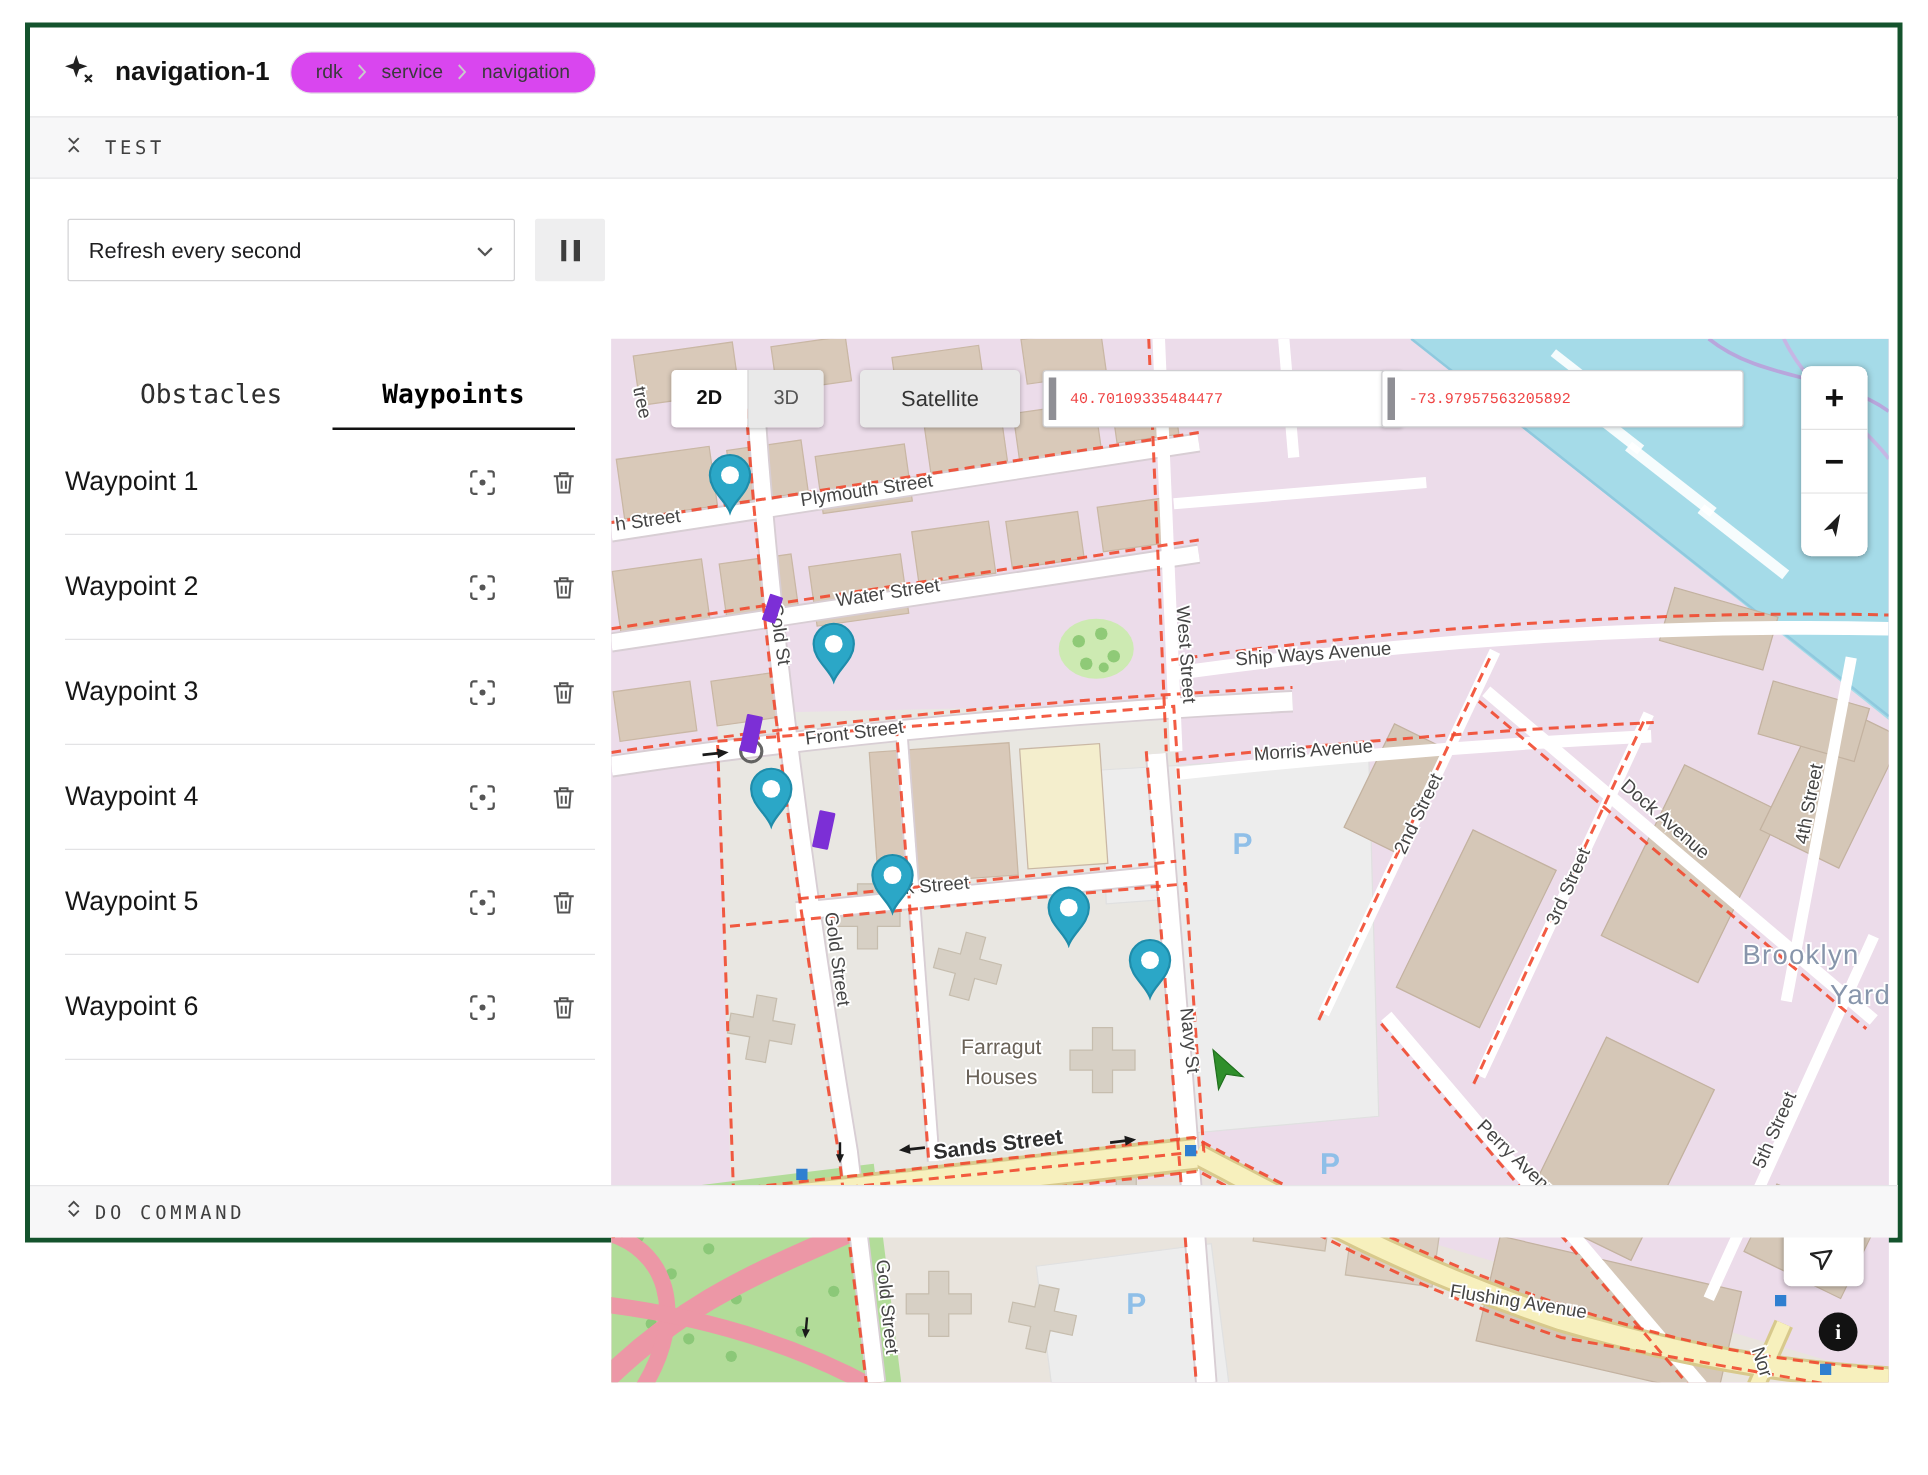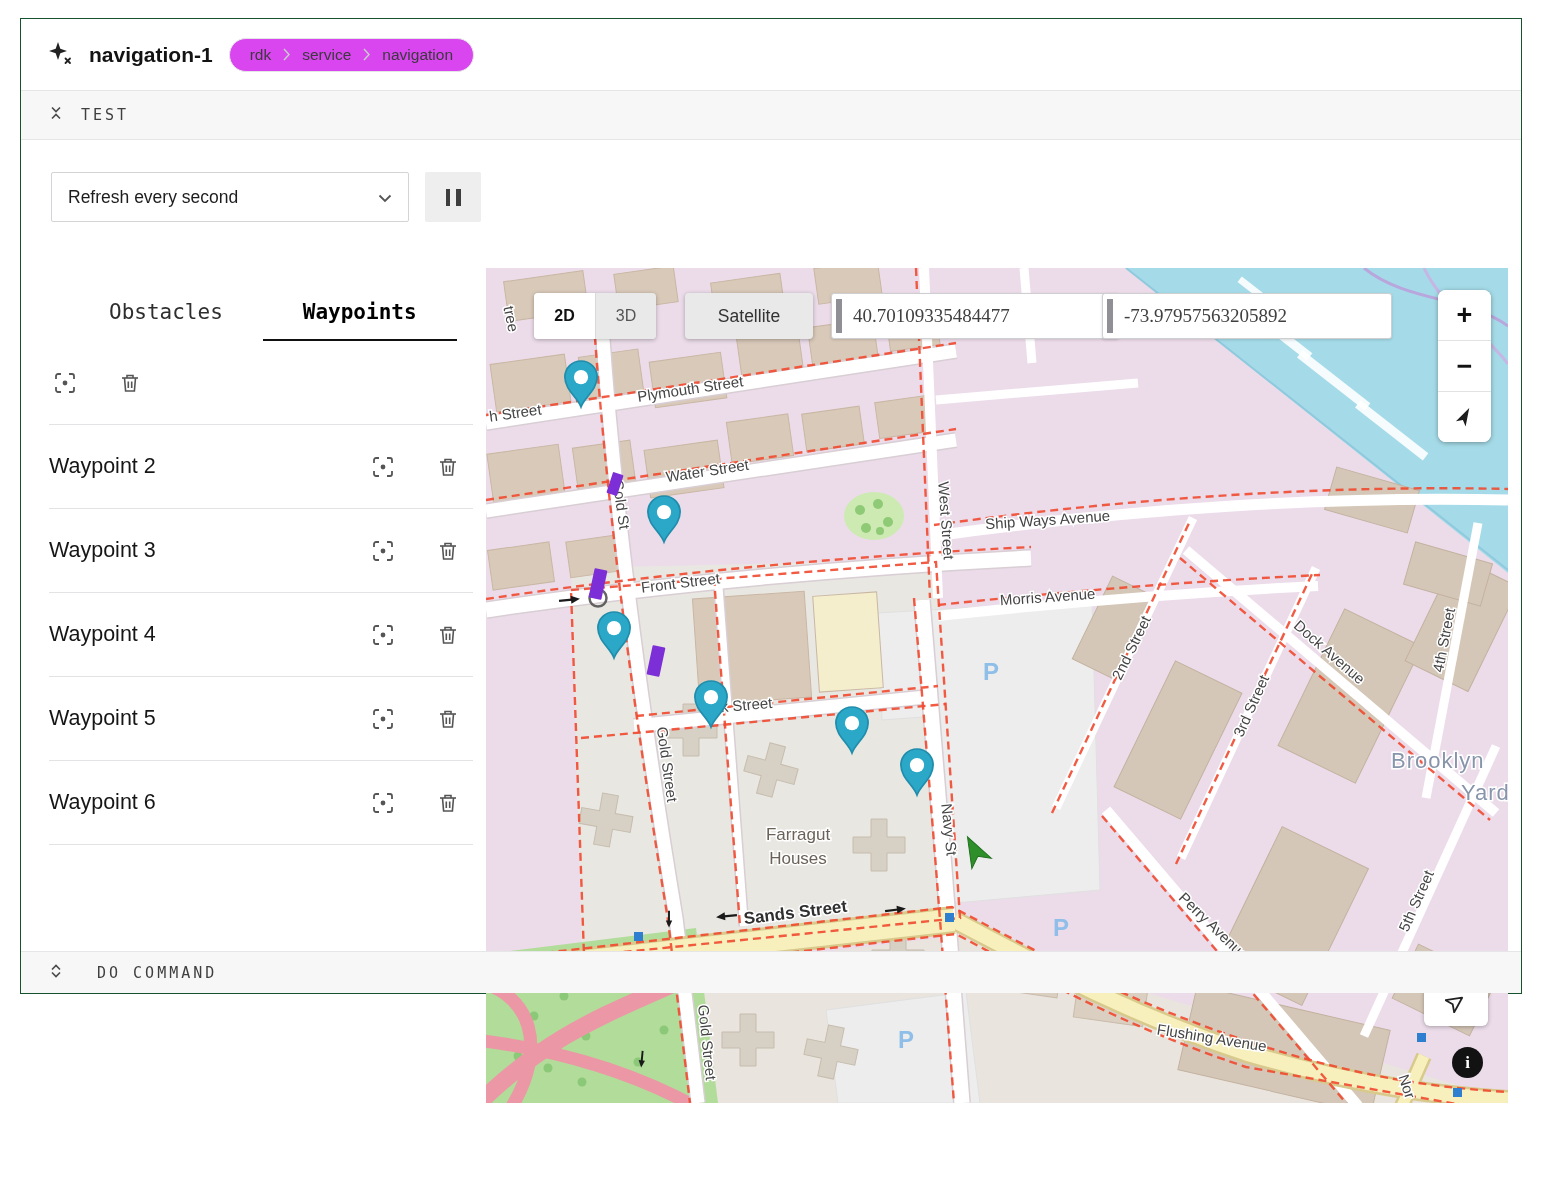--- a/index.html
+++ b/index.html
@@ -1,17 +1,17 @@
 <!DOCTYPE html>
 <html><head>
 <meta charset="utf-8">
 <style>
   * { box-sizing: border-box; margin: 0; padding: 0; }
   html,body { width:1542px; height:1180px; background:#fff; font-family:"Liberation Sans",sans-serif; }
-  .card { position:absolute; left:20px; top:18px; width:1502px; height:976px; background:#fff; border:1px solid #14532d; }
+  .card { position:absolute; left:20px; top:18px; width:1502px; height:976px; background:#fff; border:4px solid #14532d; }
 
   
   .header { height:71px; display:flex; align-items:center; padding:0 26px; gap:16px; }
   .title { font-size:21px; font-weight:700; color:#131313; }
   .breadcrumb { display:flex; align-items:center; gap:12px; background:#d946ef; border:1px solid #e4e4e6; border-radius:999px; padding:7px 20px; font-size:15.5px; color:#3a3a3c; }
   .crumb-sep svg { display:block; }
   .breadcrumb > .crumb-sep:last-child { display:none; }
 
   
   .section-bar { height:50px; background:#f7f7f8; border-top:1px solid #e6e6e8; border-bottom:1px solid #e6e6e8; display:flex; align-items:center; gap:18px; padding:12px 28px; }
@@ -51,28 +51,28 @@
   
   .mode-group { position:absolute; left:48px; top:25px; display:flex; border-radius:4px; overflow:hidden; box-shadow:0 1px 4px rgba(0,0,0,.3); }
   .mode-btn { width:61px; height:46px; border:none; font-size:16px; display:flex; align-items:center; justify-content:center; cursor:pointer; font-family:Liberation Sans, sans-serif; }
   .mode-2d { background:#fff; font-weight:700; color:#111; }
   .mode-3d { background:#e9e9e9; color:#555; border-left:1px solid #d9d9d9; }
   .satellite-btn { position:absolute; left:199px; top:25px; width:128px; height:46px; background:#e9e9e9; border:none; border-radius:4px; box-shadow:0 1px 4px rgba(0,0,0,.3); font-size:17.5px; color:#333; cursor:pointer; }
   .coord { position:absolute; top:25px; height:46px; background:#fff; border:1px solid #cfcfd2; border-radius:3px; display:flex; align-items:center; box-shadow:0 1px 3px rgba(0,0,0,.15); }
   .coord-lat { left:345px; width:288px; }
   .coord-lng { left:616px; width:290px; }
   .coord-bar { width:6px; height:34px; background:#8f8f95; margin:0 11px 0 4px; flex:none; }
-  .coord input { border:none; outline:none; width:100%; font-size:19px; color:#404040; background:transparent; font-family:Liberation Serif, serif; }
+  .coord input { border:none; outline:none; width:100%; font-size:12px; color:#ef4444; background:transparent; font-family:Liberation Mono, monospace; }
   .zoom-panel { position:absolute; left:952px; top:22px; width:53px; background:#fff; border-radius:8px; overflow:hidden; box-shadow:0 1px 5px rgba(0,0,0,.35); }
   .zoom-btn { width:100%; height:50px; background:#fff; border:none; font-size:27px; font-weight:700; color:#111; display:flex; align-items:center; justify-content:center; cursor:pointer; }
   .zoom-sep { height:1px; background:#e2e2e2; }
   .nav-btn { position:absolute; left:938px; top:710px; width:64px; height:48px; background:#fff; border:none; border-radius:6px; box-shadow:0 1px 4px rgba(0,0,0,.3); display:flex; align-items:center; justify-content:center; cursor:pointer; }
   .info-btn { position:absolute; left:966px; top:779px; width:31px; height:31px; border-radius:50%; background:#121212; color:#fff; border:none; font-size:17px; font-weight:700; font-family:"Liberation Serif",serif; display:flex; align-items:center; justify-content:center; cursor:pointer; }
 
-  .do-bar { position:absolute; left:0; right:0; bottom:0; height:42px; background:#f7f7f8; border-top:1px solid #e6e6e8; display:flex; align-items:center; gap:34px; padding:0 28px; }
+  .do-bar { position:absolute; left:0; right:0; bottom:0; height:42px; background:#f7f7f8; border-top:1px solid #e6e6e8; display:flex; align-items:center; gap:10px; padding:0 28px; }
 </style>
 </head>
 <body>
 
 <div class="card">
 
   <div class="header">
     <span>
       <svg width="26" height="26" viewBox="0 0 26 26">
         <path d="M11 2 L13.3 8.7 L20 11 L13.3 13.3 L11 20 L8.7 13.3 L2 11 L8.7 8.7 Z" fill="#222"></path>
@@ -129,20 +129,21 @@
   <div class="main">
 
     <div class="left-panel">
       <div class="tabs">
         <div class="tab">Obstacles</div>
         <div class="tab active">Waypoints</div>
       </div>
       <div class="wp-list">
 
           <div class="wp-row">
+            <div class="wp-label">Waypoint 1</div>
             <button class="icon-btn focus">
               <svg width="24" height="24" viewBox="0 0 24 24" fill="none" stroke="#555" stroke-width="1.8">
                 <path d="M3 8 V5 a2 2 0 0 1 2-2 h3"></path>
                 <path d="M16 3 h3 a2 2 0 0 1 2 2 v3"></path>
                 <path d="M21 16 v3 a2 2 0 0 1 -2 2 h-3"></path>
                 <path d="M8 21 H5 a2 2 0 0 1 -2-2 v-3"></path>
                 <circle cx="12" cy="12" r="2.4" fill="#555" stroke="none"></circle>
               </svg>
             </button>
             <button class="icon-btn trash">

